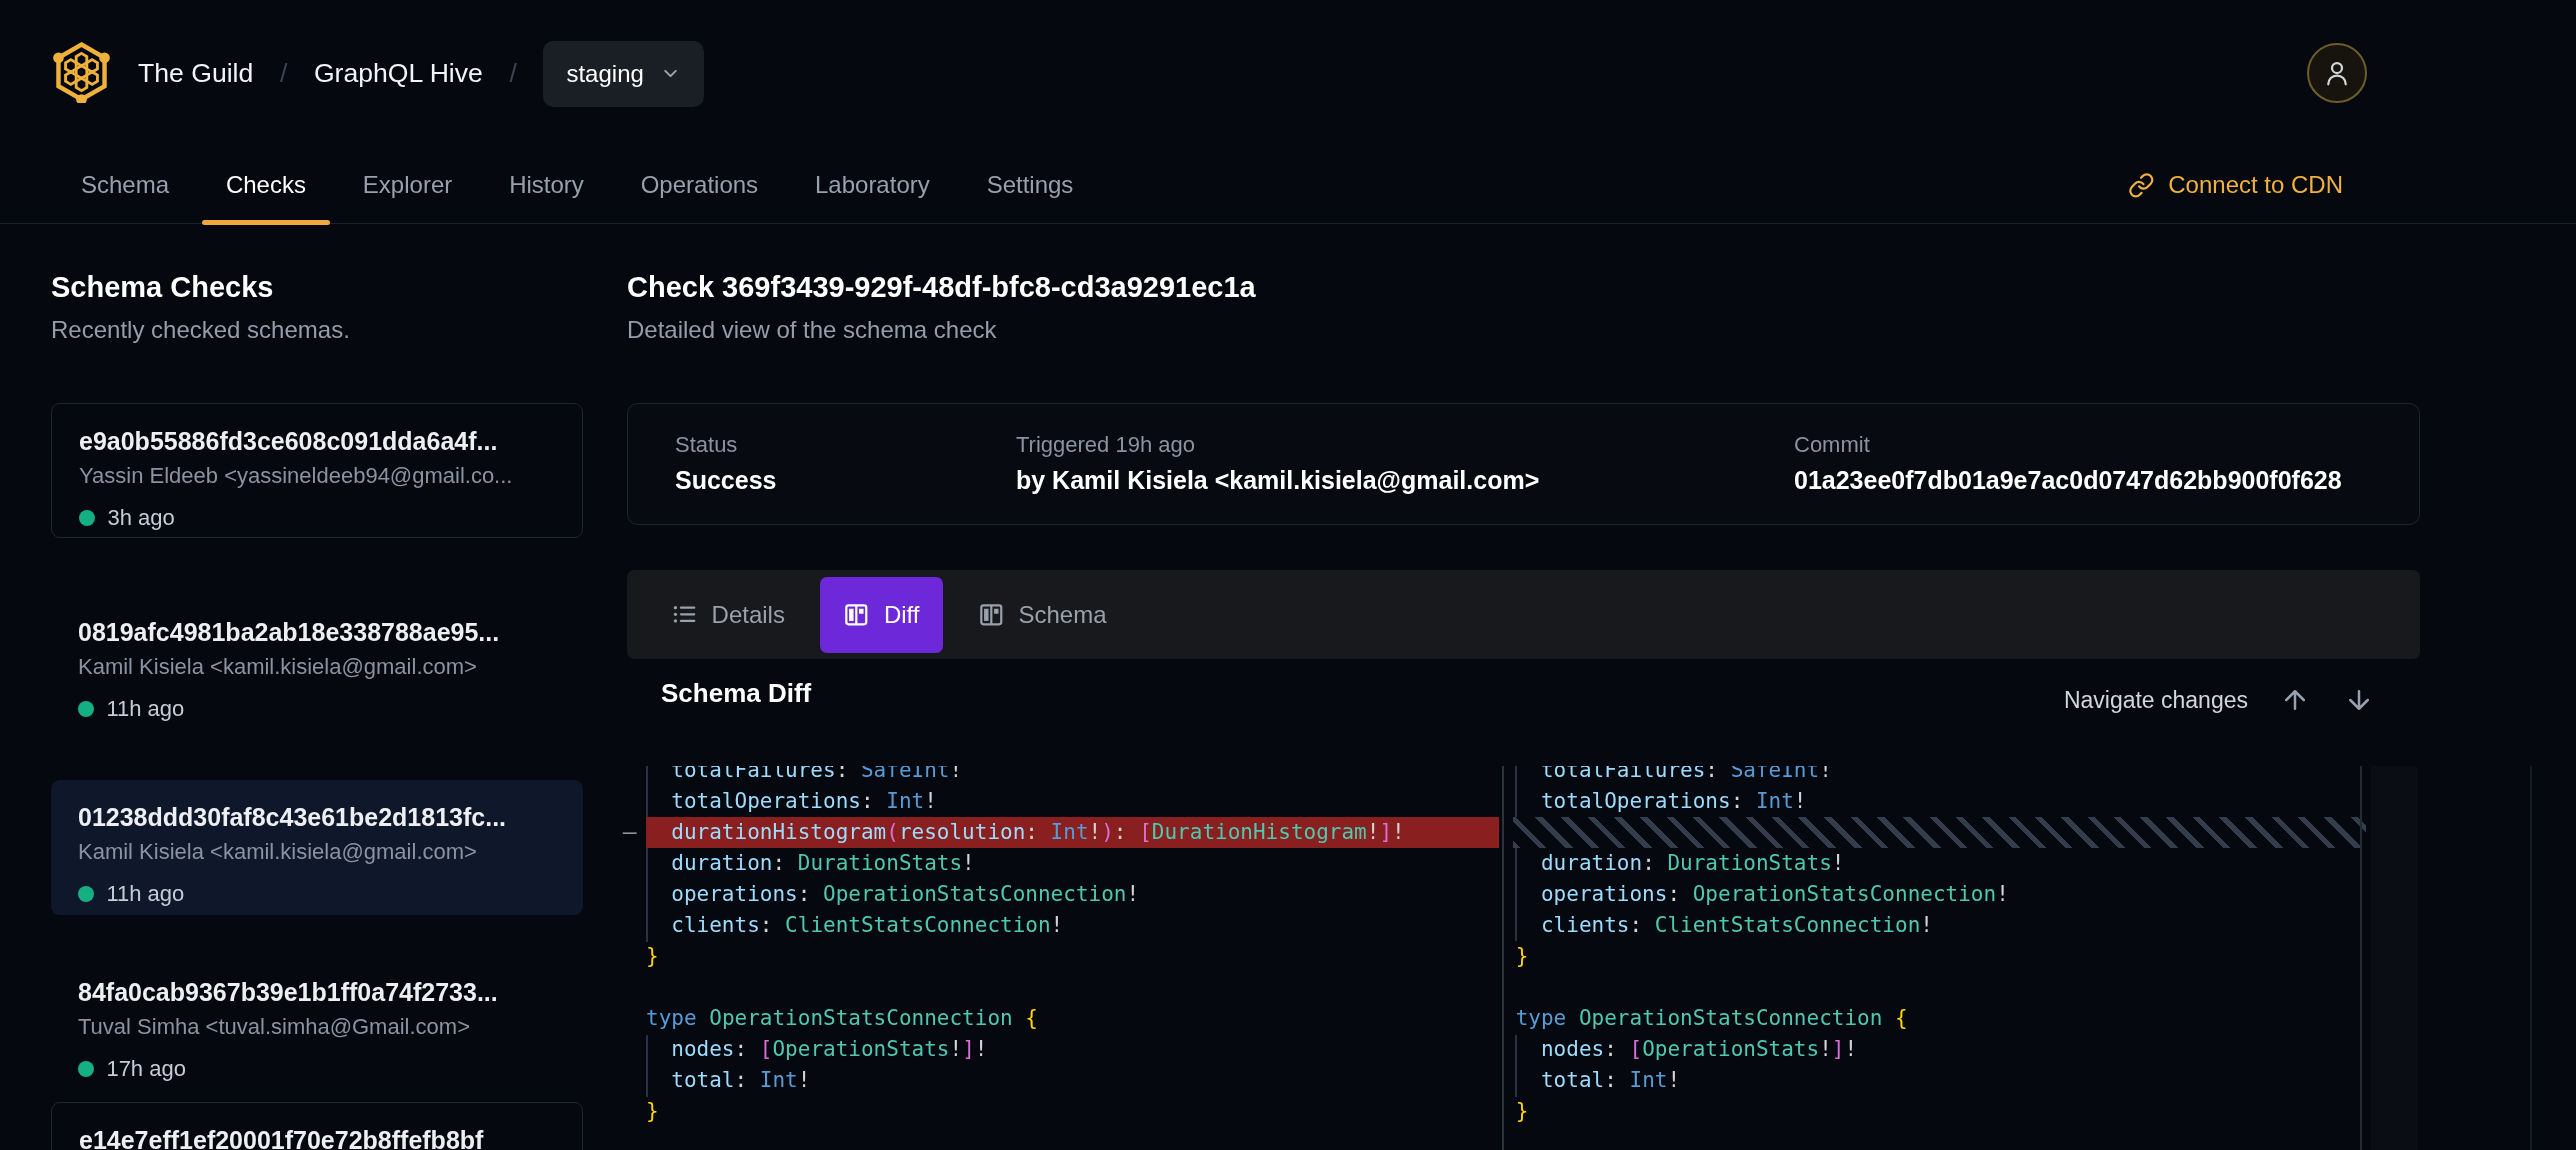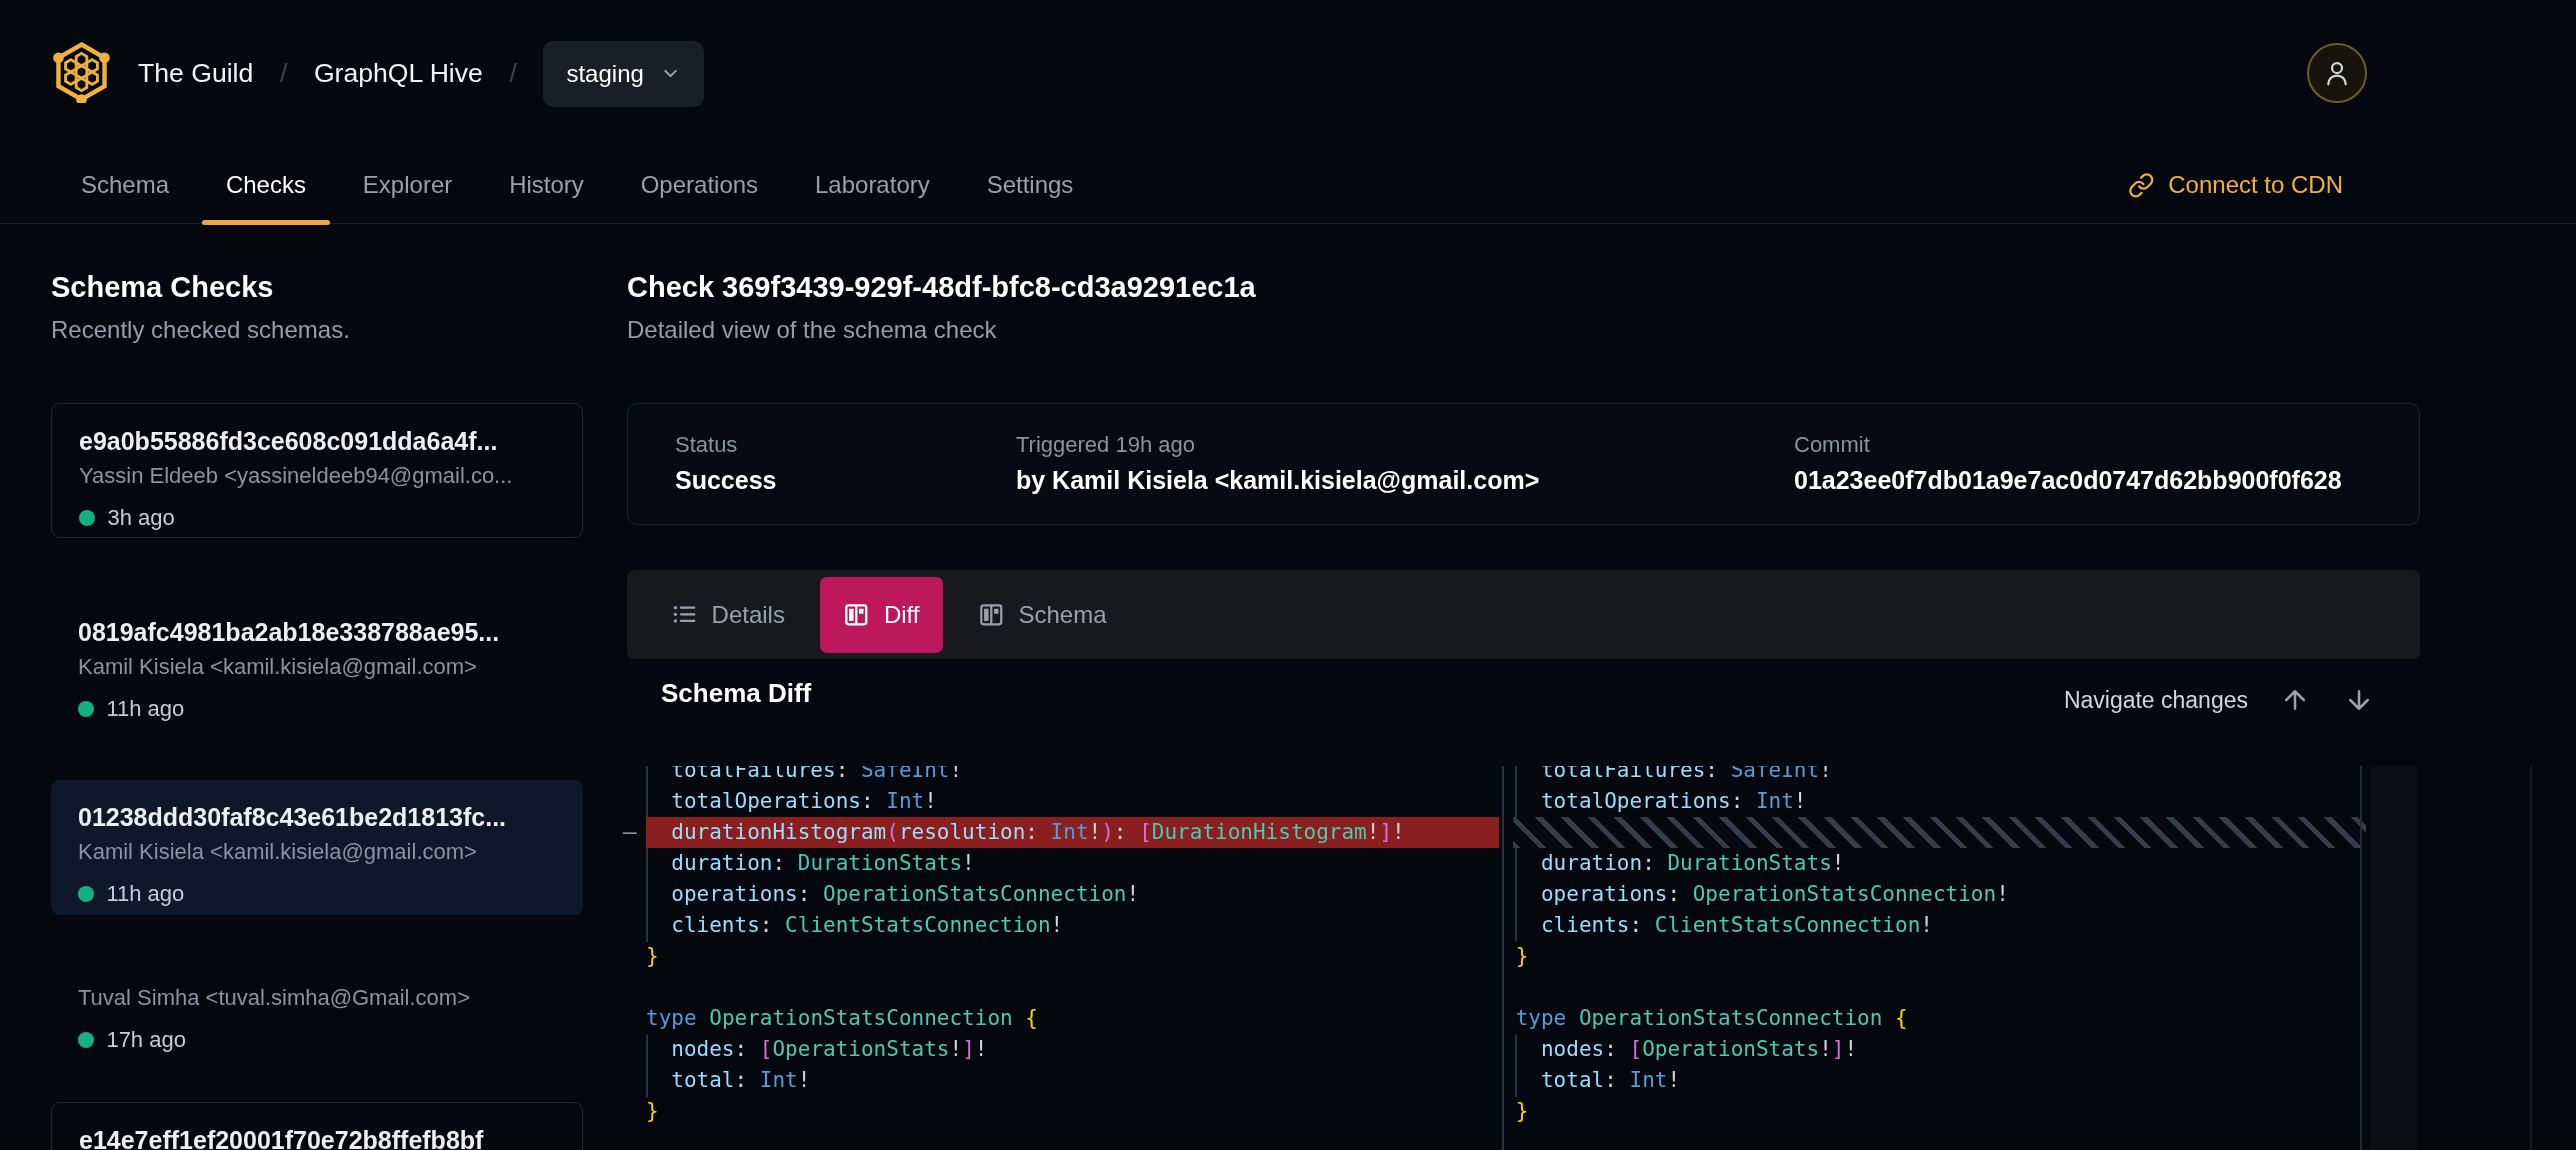--- a/index.html
+++ b/index.html
@@ -47,21 +47,21 @@
                border:1.8px solid #1f2630;border-radius:10.6px;box-sizing:border-box;
                background:rgba(255,255,255,0.012);display:flex;padding:28px 0 0 47px;}
   .sc-col1{width:341px;}.sc-col2{width:778px;}.sc-col3{flex:1;}
   .sc-label{font-size:22px;color:#8b93a0;}
   .sc-value{font-size:25px;font-weight:600;color:#ffffff;margin-top:8px;}
   .view-tabs{position:absolute;top:347px;left:0;width:1793px;height:89px;background:#18191c;
              border-radius:7px;display:flex;align-items:center;padding-left:44px;box-sizing:border-box;}
   .vtab{display:flex;align-items:center;gap:14px;font-size:24px;color:#99a1ad;height:76px;
         padding:0 23px;border-radius:7px;cursor:pointer;}
   .vtab.first{padding-left:0;margin-right:12.4px;}
-  .vtab.active{background:#be185d;color:#ffffff;font-weight:500;}
+  .vtab.active{background:#6d28d9;color:#ffffff;font-weight:500;}
   .vtab.last{margin-left:12.4px;}
   .diff-head{position:absolute;top:455px;left:34px;right:44px;display:flex;height:44px;}
   .diff-title{font-size:26px;font-weight:700;color:#ffffff;}
   .nav-changes{margin-left:auto;display:flex;align-items:center;gap:29px;}
   .nav-changes .lbl{font-size:23px;color:#d2d6dd;}
   .arrow-btn{display:flex;align-items:center;justify-content:center;width:35px;height:35px;cursor:pointer;}
 
   
   .diff-wrap{position:absolute;left:621px;top:766px;width:1932px;height:385px;overflow:hidden;}
   .ig{position:absolute;width:1.8px;background:#2a3140;}
@@ -193,20 +193,21 @@
     <div class="s-item selected" style="top:557px;">
       <div class="s-hash">01238ddd30faf8c43e61be2d1813fc...</div>
       <div class="s-author">Kamil Kisiela &lt;kamil.kisiela@gmail.com&gt;</div>
       <div class="s-time">
         <span class="dot"></span>
         <span>11h ago</span>
       </div>
     </div>
 
     <div class="s-item" style="top:732px;">
+      <div class="s-hash">84fa0cab9367b39e1b1ff0a74f2733...</div>
       <div class="s-author">Tuval Simha &lt;tuval.simha@Gmail.com&gt;</div>
       <div class="s-time">
         <span class="dot"></span>
         <span>17h ago</span>
       </div>
     </div>
 
     <div class="s-item outlined" style="top:879px;">
       <div class="s-hash">e14e7eff1ef20001f70e72b8ffefb8bf</div>
     </div>

